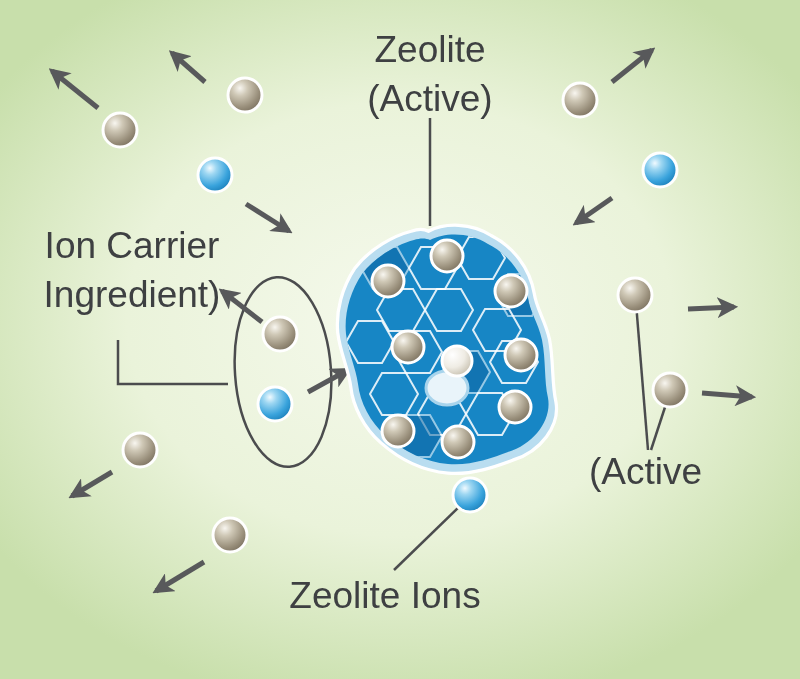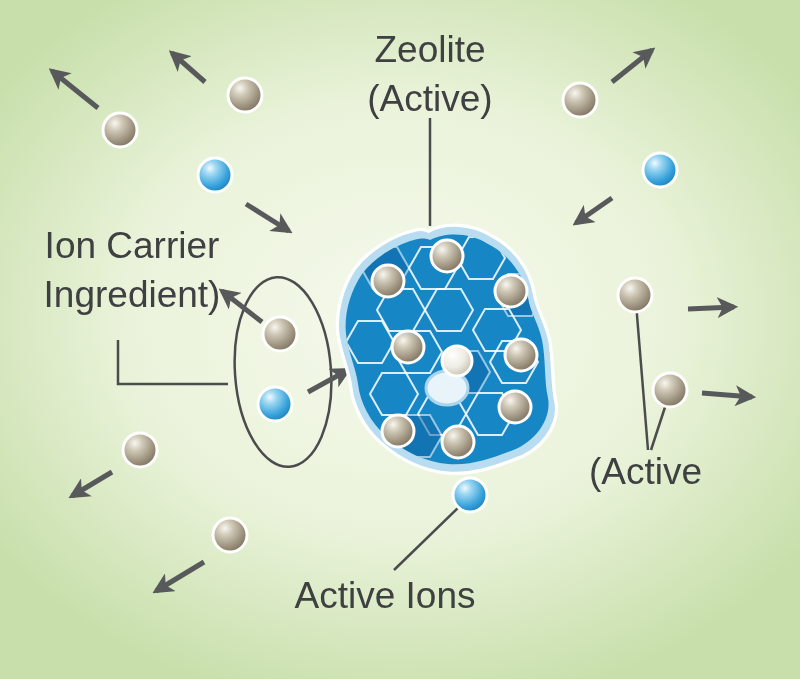--- a/index.html
+++ b/index.html
@@ -156,16 +156,16 @@
   <div class="label" style="left:12px;top:222px;width:240px;">
     <div>Ion Carrier</div>
     <div>Ingredient)</div>
   </div>
 
   <div class="label" style="left:528px;top:448px;width:235px;">
     <div>(Active</div>
   </div>
 
   <div class="label" style="left:175px;top:572px;width:420px;">
-    <div>Active Ions</div>
+    <div>Zeolite Ions</div>
   </div>
 
 </div>
 
 </body></html>

